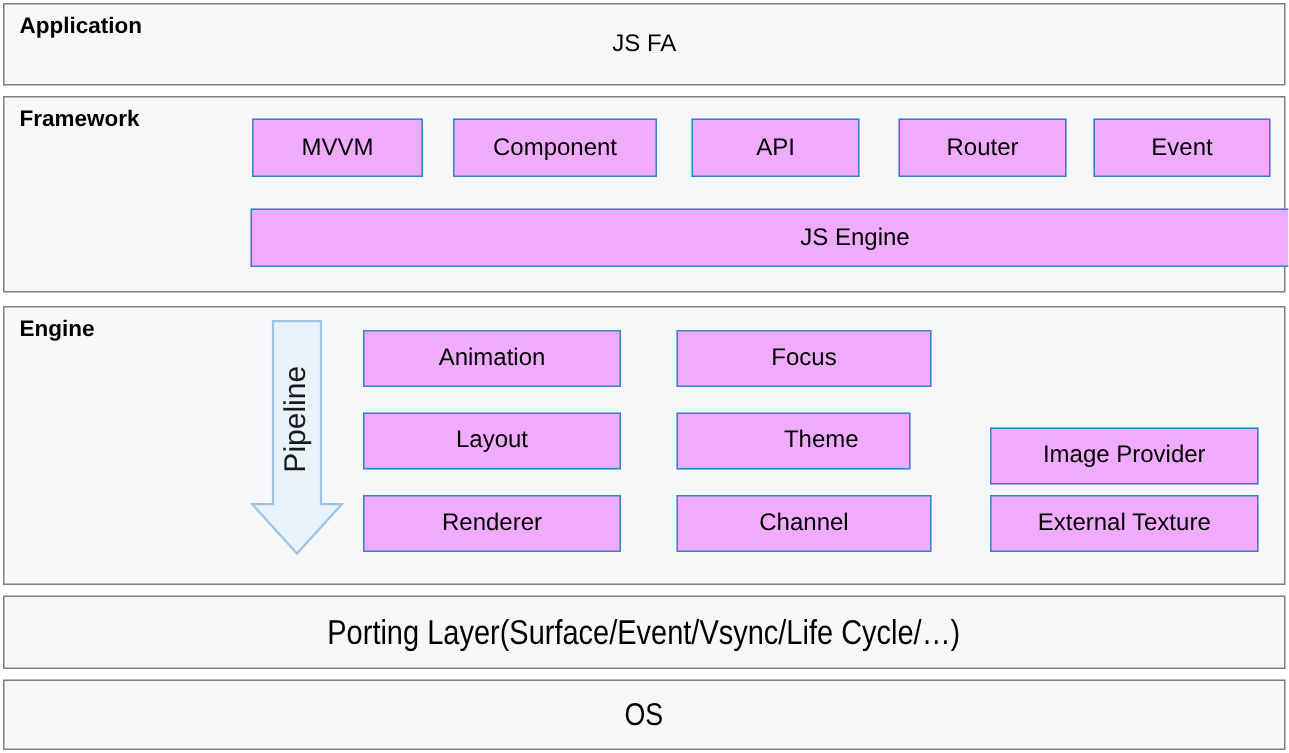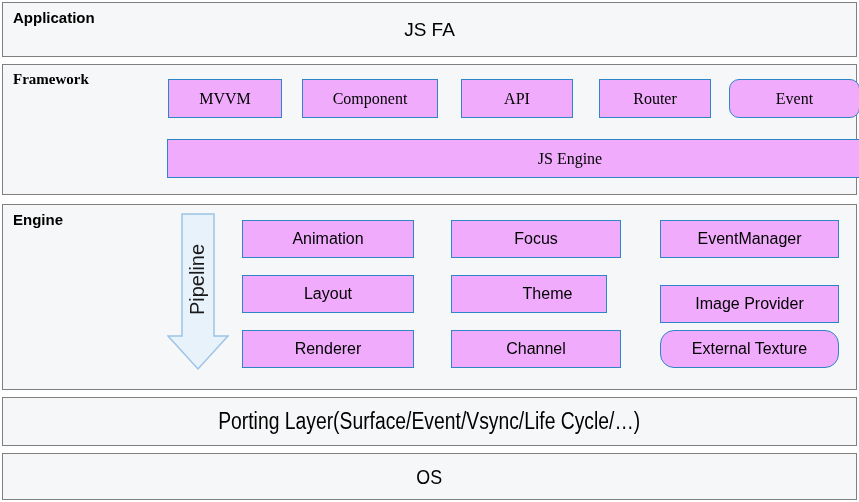--- a/index.html
+++ b/index.html
@@ -29,33 +29,33 @@
   .layer-label {
     position: absolute;
     top: 6px;
     left: 10px;
     font-size: 15px;
     font-weight: bold;
     white-space: nowrap;
   }
 
   .layer-application { top: 2px;   height: 55px;  }
-  .layer-framework   { top: 64px;  height: 131px; font-family: Liberation Serif, serif; }
+  .layer-framework   { top: 64px;  height: 131px; }
   .layer-engine      { top: 204px; height: 186px; }
   .layer-porting     { top: 397px; height: 49px;  }
   .layer-os          { top: 453px; height: 47px;  }
 
   .center-fill {
     position: absolute;
     inset: 0;
     display: flex;
     align-items: center;
     justify-content: center;
   }
-  .app-title { font-size: 19px; }
+  .app-title { font-size: 16px; }
 
   .bbox {
     position: absolute;
     height: 39px;
     background: #f0abfc;
     border: 1.5px solid #2e86c8;
     display: flex;
     align-items: center;
     justify-content: center;
     font-size: 16px;
@@ -108,21 +108,21 @@
     <div class="center-fill app-title">JS FA</div>
   </section>
 
   <section class="layer layer-framework">
     <span class="layer-label">Framework</span>
 
     <div class="bbox" style="left:165px; top:14px; width:114px;">MVVM</div>
     <div class="bbox" style="left:299px; top:14px; width:136px;">Component</div>
     <div class="bbox" style="left:458px; top:14px; width:112px;">API</div>
     <div class="bbox" style="left:596px; top:14px; width:112px;">Router</div>
-    <div class="bbox" style="left:726px; top:14px; width:131px;border-radius:10px;">Event</div>
+    <div class="bbox" style="left:726px; top:14px; width:118px;">Event</div>
 
     <div class="bbox" style="left:164px; top:74px; width:806px;">JS Engine</div>
   </section>
 
   <section class="layer layer-engine">
     <span class="layer-label">Engine</span>
 
     <svg class="pipeline-arrow" viewBox="0 0 62 158" width="62" height="158">
       <polygon points="15,1 47,1 47,123 61,123 31,156 1,123 15,123" fill="#e8f2fb" stroke="#9dc3e6" stroke-width="1.5"></polygon>
     </svg>
@@ -131,23 +131,22 @@
     </div>
 
     <div class="bbox ebox" style="left:239px; top:15px; width:172px;">Animation</div>
     <div class="bbox ebox" style="left:239px; top:70px; width:172px;">Layout</div>
     <div class="bbox ebox" style="left:239px; top:125px; width:172px;">Renderer</div>
 
     <div class="bbox ebox" style="left:448px; top:15px; width:170px;">Focus</div>
     <div class="bbox ebox" style="left:448px; top:70px; width:156px;padding-left:37px;">Theme</div>
     <div class="bbox ebox" style="left:448px; top:125px; width:170px;">Channel</div>
 
-    <div class="bbox ebox" style="left:657px; top:15px; width:179px;">EventManager</div>
     <div class="bbox ebox" style="left:657px; top:80px; width:179px;">Image Provider</div>
-    <div class="bbox ebox" style="left:657px; top:125px; width:179px;border-radius:14px;">External Texture</div>
+    <div class="bbox ebox" style="left:657px; top:125px; width:179px;">External Texture</div>
   </section>
 
   <section class="layer layer-os">
     <div class="center-fill">
       <span class="narrow-text os-text">OS</span>
     </div>
   </section>
 
   <section class="layer layer-porting">
     <div class="center-fill">

